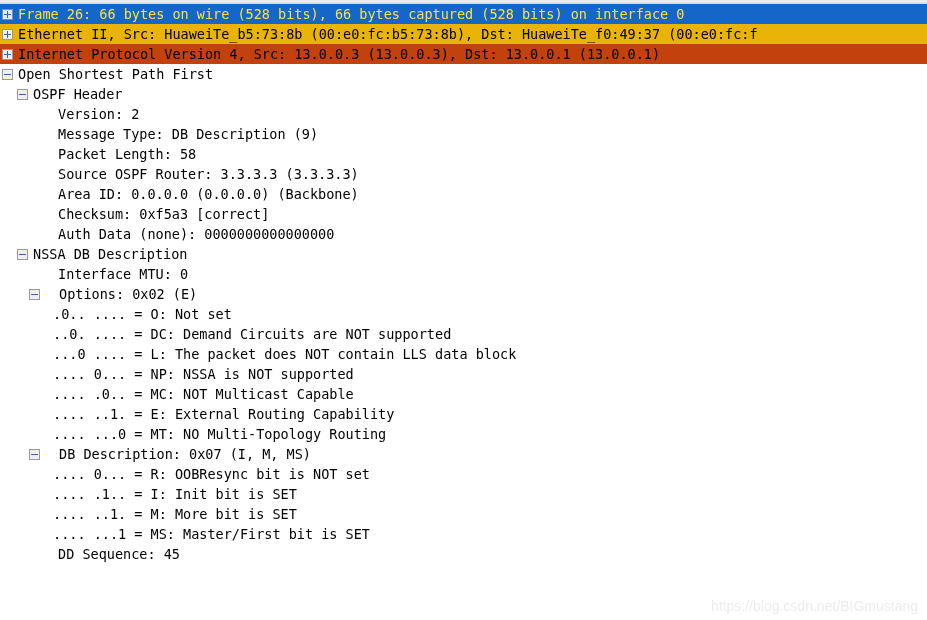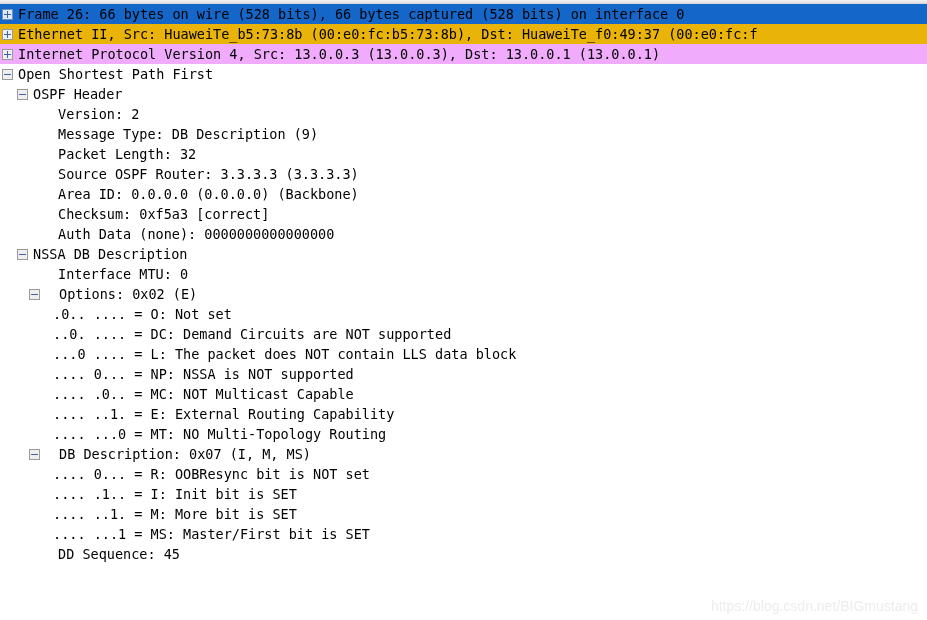--- a/index.html
+++ b/index.html
@@ -53,33 +53,33 @@
   .row .label {
     display: inline-block;
     vertical-align: top;
     height: 20px;
     line-height: 20px;
   }
 
   
   .row.sel {
     background: #1466c8;
-    color: #000000;
+    color: #fde047;
   }
   .row.sel .bg-clip {
     position: absolute;
     top: 0;
     left: 0;
     height: 20px;
     width: 862px;
     background: #1466c8;
     z-index: 0;
   }
   .row.gray { background: #eab308; }
-  .row.cyan { background: #f0abfc; }
+  .row.cyan { background: #c2410c; }
 
   .row .content {
     position: relative;
     z-index: 2;
   }
 
   
   .lvl0 .twisty { left: 2px; }
   .lvl0 .label  { margin-left: 18px; }
 
@@ -143,21 +143,21 @@
   <div class="top-strip"></div>
 
   <div class="tree" id="tree">
       <div class="row sel lvl0"><div class="bg-clip"></div><span class="twisty plus"></span><span class="content"><span class="label">Frame 26: 66 bytes on wire (528 bits), 66 bytes captured (528 bits) on interface 0</span></span></div>
       <div class="row gray lvl0"><span class="twisty plus"></span><span class="content"><span class="label">Ethernet II, Src: HuaweiTe_b5:73:8b (00:e0:fc:b5:73:8b), Dst: HuaweiTe_f0:49:37 (00:e0:fc:f</span></span></div>
       <div class="row cyan lvl0"><span class="twisty plus"></span><span class="content"><span class="label">Internet Protocol Version 4, Src: 13.0.0.3 (13.0.0.3), Dst: 13.0.0.1 (13.0.0.1)</span></span></div>
       <div class="row lvl0"><span class="twisty"></span><span class="content"><span class="label">Open Shortest Path First</span></span></div>
       <div class="row lvl1"><span class="twisty"></span><span class="content"><span class="label">OSPF Header</span></span></div>
       <div class="row lvl2-leaf"><span class="content"><span class="label">Version: 2</span></span></div>
       <div class="row lvl2-leaf"><span class="content"><span class="label">Message Type: DB Description (9)</span></span></div>
-      <div class="row lvl2-leaf"><span class="content"><span class="label">Packet Length: 32</span></span></div>
+      <div class="row lvl2-leaf"><span class="content"><span class="label">Packet Length: 58</span></span></div>
       <div class="row lvl2-leaf"><span class="content"><span class="label">Source OSPF Router: 3.3.3.3 (3.3.3.3)</span></span></div>
       <div class="row lvl2-leaf"><span class="content"><span class="label">Area ID: 0.0.0.0 (0.0.0.0) (Backbone)</span></span></div>
       <div class="row lvl2-leaf"><span class="content"><span class="label">Checksum: 0xf5a3 [correct]</span></span></div>
       <div class="row lvl2-leaf"><span class="content"><span class="label">Auth Data (none): 0000000000000000</span></span></div>
       <div class="row lvl1"><span class="twisty"></span><span class="content"><span class="label">NSSA DB Description</span></span></div>
       <div class="row lvl2-leaf"><span class="content"><span class="label">Interface MTU: 0</span></span></div>
       <div class="row lvl2"><span class="twisty"></span><span class="content"><span class="label">Options: 0x02 (E)</span></span></div>
       <div class="row lvl3-leaf"><span class="content"><span class="label">.0.. .... = O: Not set</span></span></div>
       <div class="row lvl3-leaf"><span class="content"><span class="label">..0. .... = DC: Demand Circuits are NOT supported</span></span></div>
       <div class="row lvl3-leaf"><span class="content"><span class="label">...0 .... = L: The packet does NOT contain LLS data block</span></span></div>

